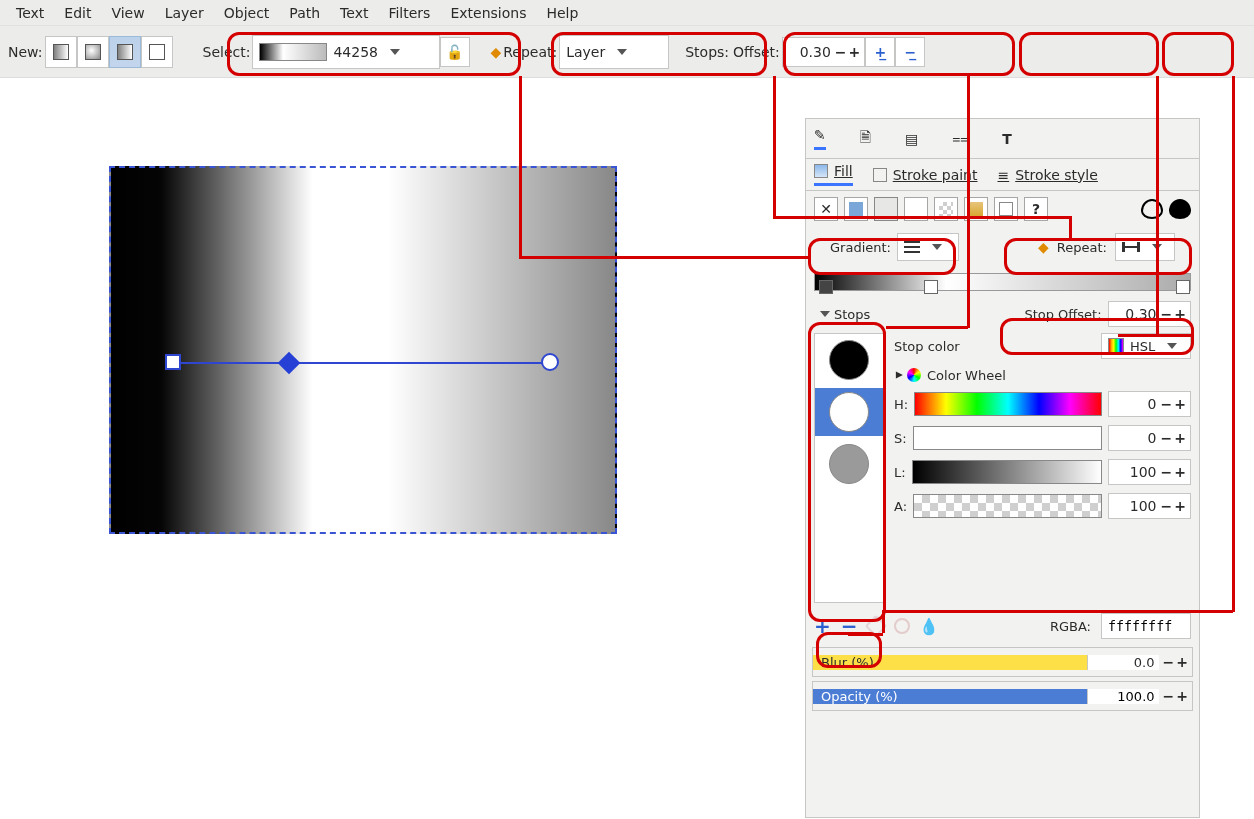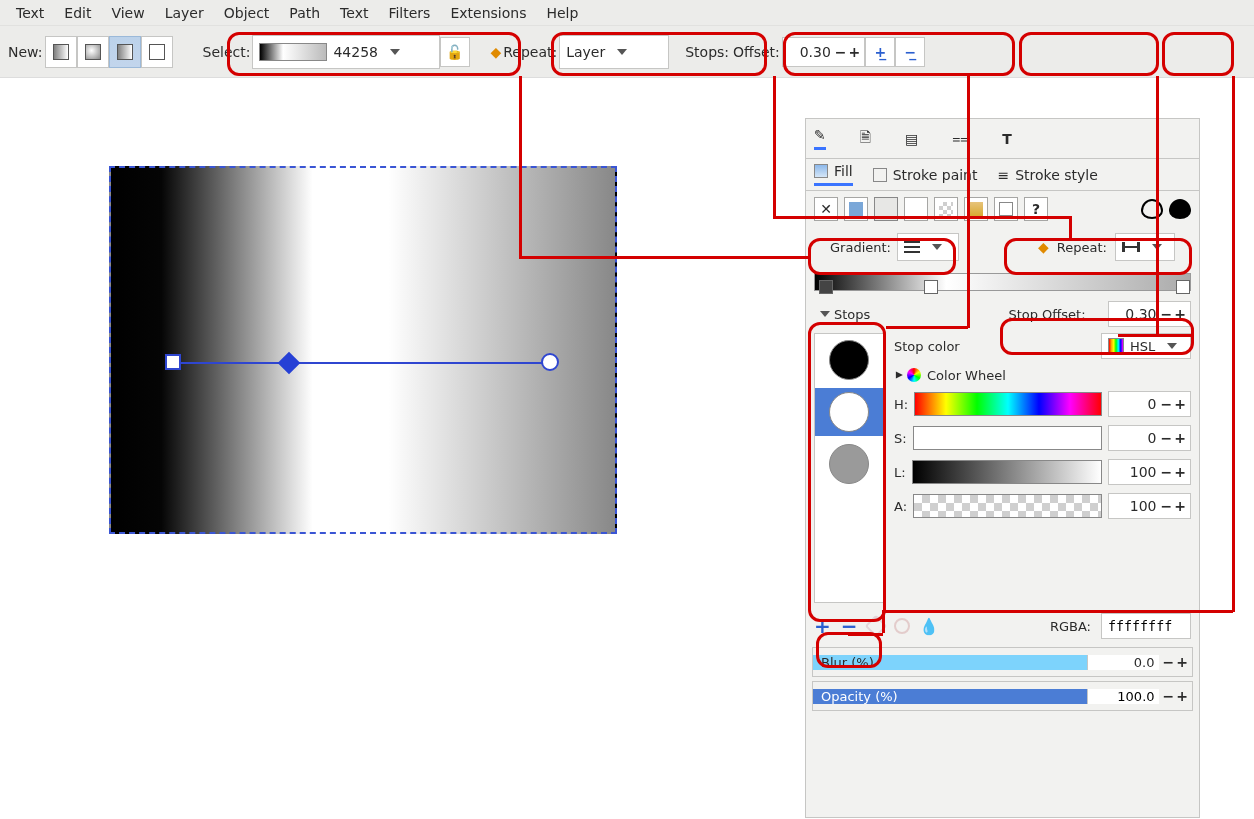--- a/index.html
+++ b/index.html
@@ -174,20 +174,21 @@
   }
   .panel .tabs-top {
     height: 40px; display:flex; align-items:center;
     padding: 0 8px; gap: 34px;
     border-bottom:1px solid var(--border);
   }
   .panel .tabs-sub {
     height: 32px; display:flex; align-items:center;
     padding: 0 8px; gap: 20px;
     border-bottom:1px solid var(--border);
+    text-decoration:underline;
   }
   .panel .tabs-sub .sub-item {
     display:inline-flex; align-items:center; gap:6px;
   }
   .underline-active { border-bottom:3px solid #3a74ff; padding-bottom:4px; }
 
   .paint-row {
     display:flex; align-items:center; gap:6px;
     padding: 6px 8px;
   }
@@ -250,21 +251,21 @@
   .footer-row {
     display:flex; align-items:center; gap:8px;
     padding: 8px 8px;
     justify-content:flex-end;
   }
   .bar-row {
     display:flex; align-items:center; height:30px; margin:4px 6px;
     border:1px solid var(--border);
   }
   .bar-row .bar-label { flex:1; padding:0 8px; }
-  .bar-row.blur .bar-label { background:#7dd3fc; }
+  .bar-row.blur .bar-label { background:#fde047; }
   .bar-row.opacity .bar-label { background:#4b7dd5; color:#fff; }
   .bar-row .bar-val {
     width:72px; text-align:right; padding:0 4px; border-left:1px solid var(--border);
     background:#fff;
   }
 
   
   .chk { width:14px; height:14px; border:1px solid #888; display:inline-block; }
   .lock::before { content:"\1F513"; }
   .diamond-orange::before { content:"\25C6"; color:#e08a00; }
@@ -483,21 +484,21 @@
     <div class="s-handle black" style="left:3%"></div>
     <div class="s-handle" style="left:31%"></div>
     <div class="s-handle" style="left:98%"></div>
   </div>
 
   <div style="display:flex;justify-content:space-between;align-items:center;padding:0 8px 6px 8px">
     <div style="display:flex;align-items:center;gap:4px">
       <span class="caret" style="transform:rotate(0)"></span>
       <span class="tiny">Stops</span>
     </div>
-    <div style="display:flex;align-items:center;gap:22px">
+    <div style="display:flex;align-items:center;gap:6px">
       <span class="tiny">Stop Offset:</span>
       <div class="spin" style="height:26px">
         <span class="val">0.30</span>
         <span class="step-btns">
             <span>−</span>
             <span>+</span>
           </span>
       </div>
     </div>
   </div>

